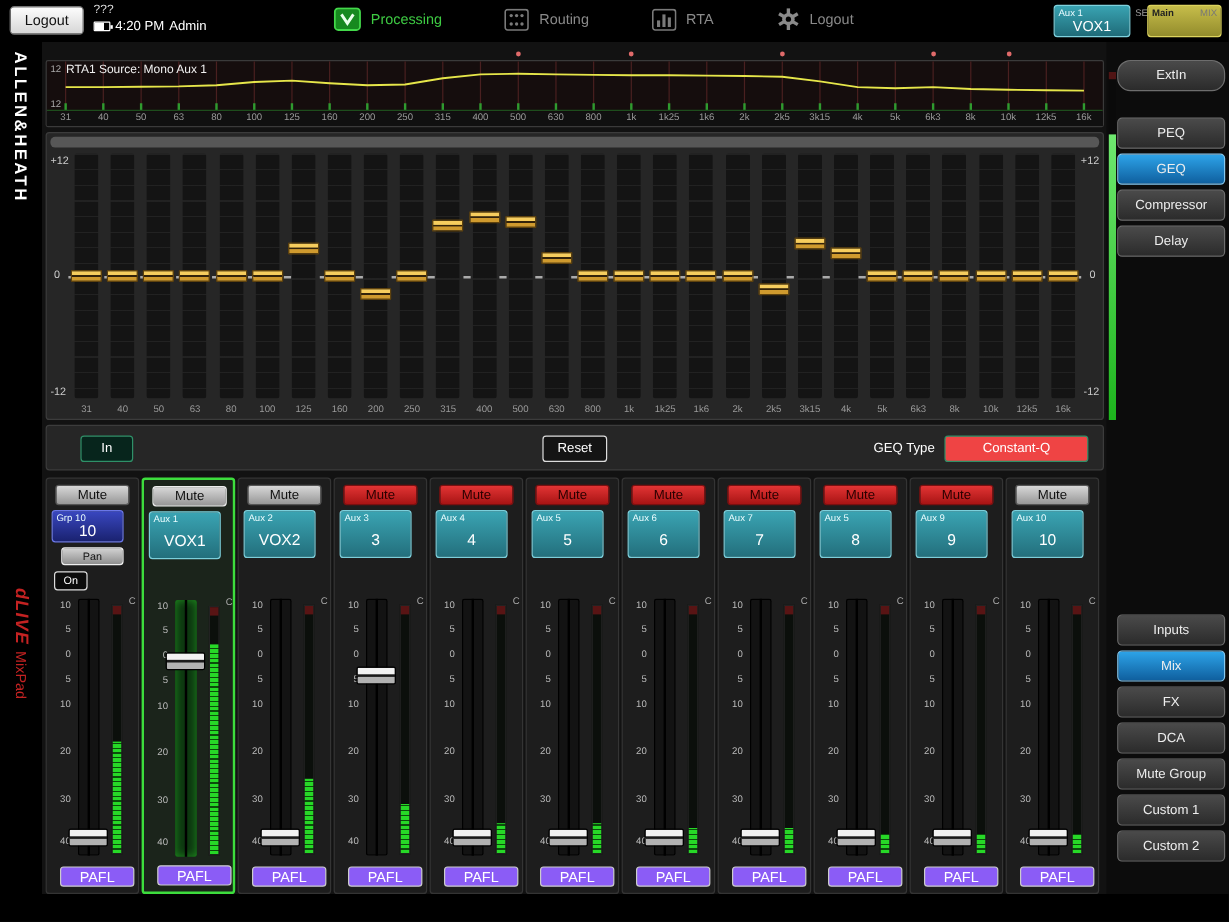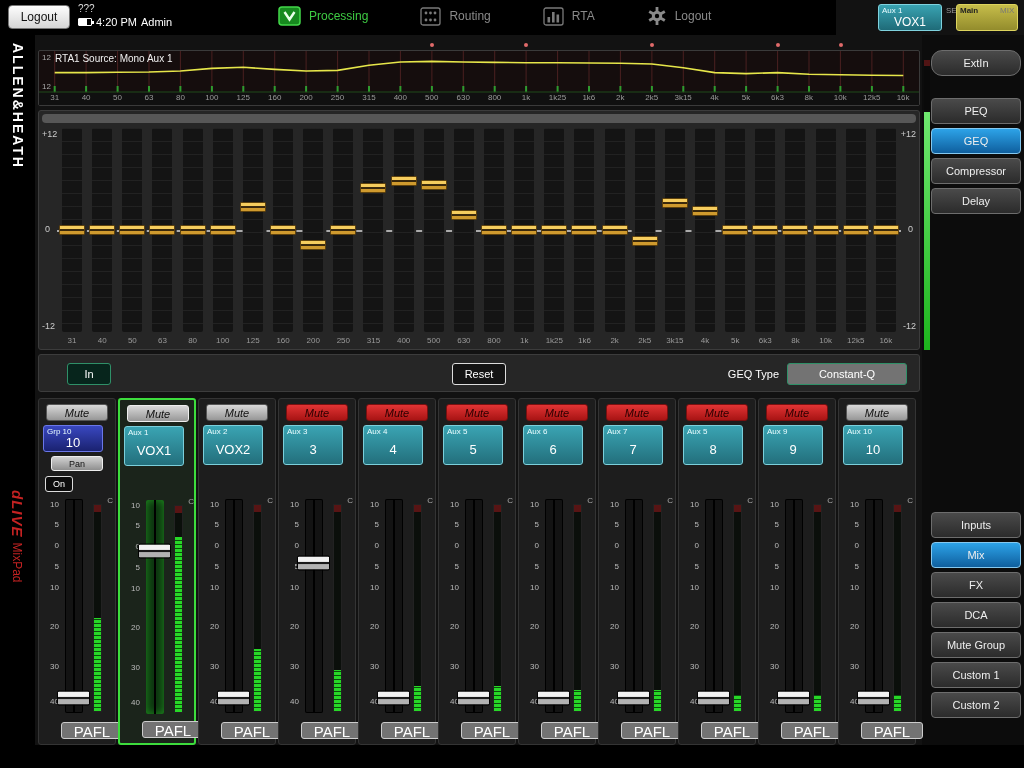--- a/index.html
+++ b/index.html
@@ -1,21 +1,21 @@
 <!DOCTYPE html>
 <html><head>
 <meta charset="utf-8">
 <style>
   * { margin:0; padding:0; box-sizing:border-box; }
   html,body { background:#000; }
   .app { position:relative; width:1024px; height:768px; background:#121212; overflow:hidden;
          font-family:"Liberation Sans", sans-serif; color:#ddd; }
 
   
-  .topbar { position:absolute; top:0; left:0; width:836px; height:35px; background:#000; z-index:6; }
+  .topbar { position:absolute; top:0; left:0; width:1024px; height:35px; background:#000; z-index:6; }
   .logout { position:absolute; left:8px; top:5px; width:62px; height:24px;
             background:linear-gradient(#fdfdfd,#d6d6d6); border:1px solid #777; border-radius:4px;
             font-family:inherit; font-size:12px; color:#111; cursor:pointer; }
   .status { position:absolute; left:78px; top:3px; font-size:10px; color:#ddd; }
   .status .row { display:flex; align-items:center; gap:4px; margin-top:2px; font-size:11px; color:#fff; }
   .batt { display:inline-block; width:14px; height:8px; border:1px solid #fff; border-radius:1px;
           position:relative; background:linear-gradient(to right,#fff 65%, transparent 65%); }
   .batt:after { content:""; position:absolute; right:-3px; top:1.5px; width:2px; height:3px; background:#fff; }
   .tabs { position:absolute; left:278px; top:6px; display:flex; gap:52px; }
   .tab { display:flex; align-items:center; gap:8px; cursor:pointer; }
@@ -68,21 +68,21 @@
   .gfreqs { position:absolute; left:18px; right:18px; bottom:2px; height:11px; display:flex; }
 
   
   .ctrlpanel { position:absolute; left:38px; top:354px; width:882px; height:38px;
                background:#262626; border:1px solid #3c3c3c; border-radius:3px; }
   .inbtn { position:absolute; left:28px; top:8px; width:44px; height:22px; background:#07251c;
            border:1px solid #2f9068; border-radius:3px; color:#fff; font-family:inherit; font-size:11px; cursor:pointer; }
   .resetbtn { position:absolute; left:calc(50% - 27px); top:8px; width:54px; height:22px; background:#141414;
               border:1px solid #ddd; border-radius:3px; color:#fff; font-family:inherit; font-size:11px; cursor:pointer; }
   .geqtype-label { position:absolute; right:140px; top:13px; font-size:11px; color:#fff; }
-  .geqtype-btn { position:absolute; right:12px; top:8px; width:120px; height:22px; background:#737373;
+  .geqtype-btn { position:absolute; right:12px; top:8px; width:120px; height:22px; background:#ef4444;
                  border:1px solid #2f9068; border-radius:3px; color:#fff; font-family:inherit; font-size:11px; cursor:pointer; }
 
   
   .sidebtn { position:absolute; left:931px; width:90px; height:26px;
              background:linear-gradient(#4a4a4a,#2b2b2b); border:1px solid #6d6d6d; border-radius:4px;
              color:#eee; font-size:11px; text-align:center; line-height:24px; cursor:pointer; }
   .sidebtn.active { background:linear-gradient(#2da3e8,#0f5f9e); border-color:#85c8ef; }
 
   
   .mainmeter { position:absolute; left:924px; top:60px; width:6px; height:290px; background:#0a0a0a; }
@@ -90,21 +90,21 @@
   .mainmeter .mm-fill { position:absolute; bottom:0; left:0; right:0;
                         background:linear-gradient(#6fe86f,#1db41d); }
 
   
   .strips { position:absolute; left:38px; top:398px; width:884px; height:347px; }
   .strip { position:absolute; top:0; width:78px; height:347px; background:#1d1d1d;
            border:1px solid #343434; border-radius:3px; }
   .strip.selected { border:2px solid #3ddd3d; background:#1b241b; }
   .mute { position:absolute; left:7px; top:5px; width:62px; height:17px; border-radius:3px;
           background:linear-gradient(#d8d8d8,#979797); border:1px solid #555;
-          font-family:inherit; font-size:11px; color:#111; cursor:pointer;font-style:italic; }
+          font-family:inherit; font-size:11px; color:#111; cursor:pointer; }
   .mute.on { background:linear-gradient(#e23434,#a81414); color:#2a0000; border-color:#7a1010; }
   .strip.selected .mute { border-color:#eee; }
   .namebox { position:absolute; left:4px; top:26px; width:60px; border-radius:3px; cursor:pointer; }
   .namebox.teal { height:40px; background:linear-gradient(#3aa4b3,#236f7c); border:1px solid #7bcfdb; }
   .namebox.blue { height:27px; background:linear-gradient(#3947c0,#1a2270); border:1px solid #6a77e8; }
   .namebox .tag { position:absolute; left:3px; top:1px; font-size:8px; color:#eafdff; }
   .namebox .nm { position:absolute; left:0; right:0; top:16px; text-align:center; font-size:13px; color:#fff; }
   .namebox.blue .nm { top:9px; }
   .panbtn { position:absolute; left:12px; top:57px; width:52px; height:15px;
             background:linear-gradient(#d2d2d2,#8f8f8f); border:1px solid #eee; border-radius:3px;
@@ -119,22 +119,22 @@
   .ftrack:before { content:""; position:absolute; left:8px; top:0; bottom:0; width:2px; background:#000; }
   .strip.selected .ftrack { background:#0d3510; box-shadow:inset 0 0 8px #1f8f1f; }
   .fcap { position:absolute; left:-8px; width:33px; height:15px; transform:translateY(-50%);
           background:linear-gradient(#f2f2f2 0 38%, #1a1a1a 45% 55%, #b2b2b2 62% 100%);
           border:1px solid #000; border-radius:2px; cursor:grab; }
   .meter { position:absolute; right:13px; top:9px; bottom:5px; width:9px; background:#0b0f0b; border:1px solid #222; }
   .mred { position:absolute; top:0; left:0; right:0; height:7px; background:#581414; }
   .mfill { position:absolute; bottom:0; left:0; right:0;
            background:repeating-linear-gradient(to top,#27d827 0 3px,#0b4d0b 3px 4px); }
   .clipc { position:absolute; right:2px; top:1px; font-size:8px; color:#aaa; }
-  .pafl { position:absolute; left:22px; bottom:5px; width:62px; height:17px; background:#737373;
-          border:1px solid #ccc; border-radius:3px; font-family:inherit; font-size:15px; color:#fff; cursor:pointer; }
+  .pafl { position:absolute; left:11px; bottom:5px; width:62px; height:17px; background:#8b5cf6;
+          border:1px solid #ccc; border-radius:3px; font-family:inherit; font-size:12px; color:#fff; cursor:pointer; }
 
   .bottombar { position:absolute; left:35px; top:745px; width:989px; height:23px; background:#000; }
   .rightzone { position:absolute; left:922px; top:35px; width:102px; height:733px; background:#0c0c0c; }
 </style>
 </head>
 <body>
 
 <div class="app">
 
   <div class="rightzone"></div>

